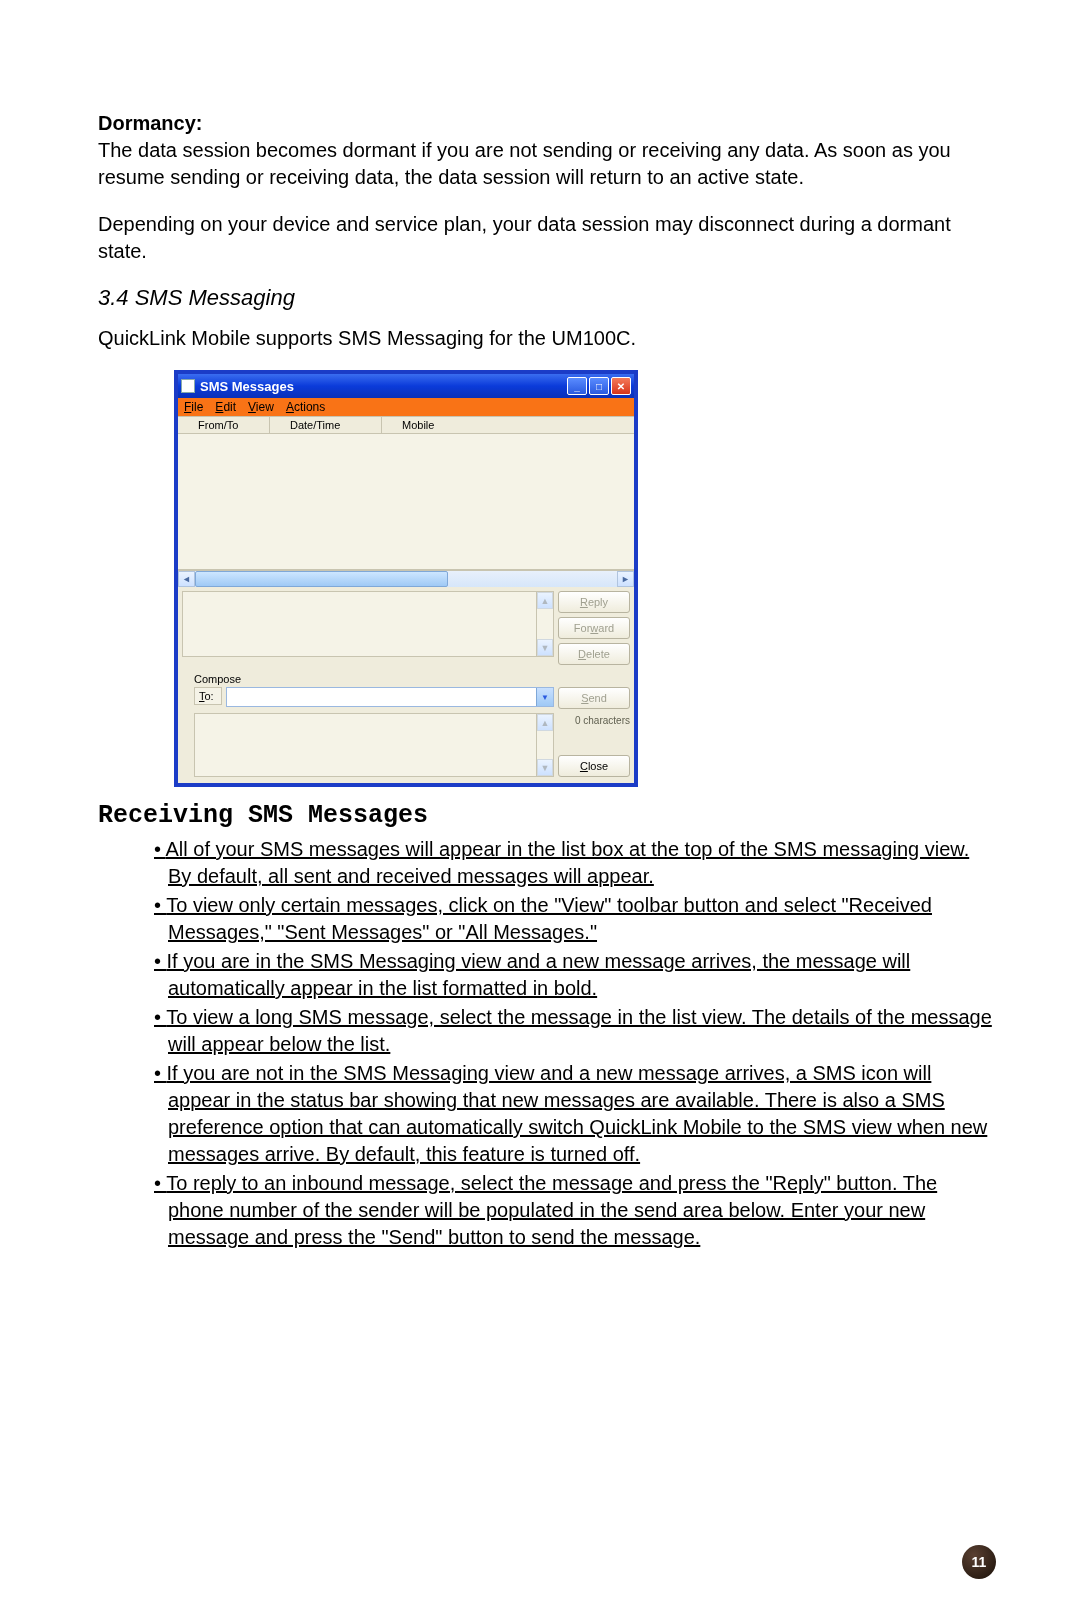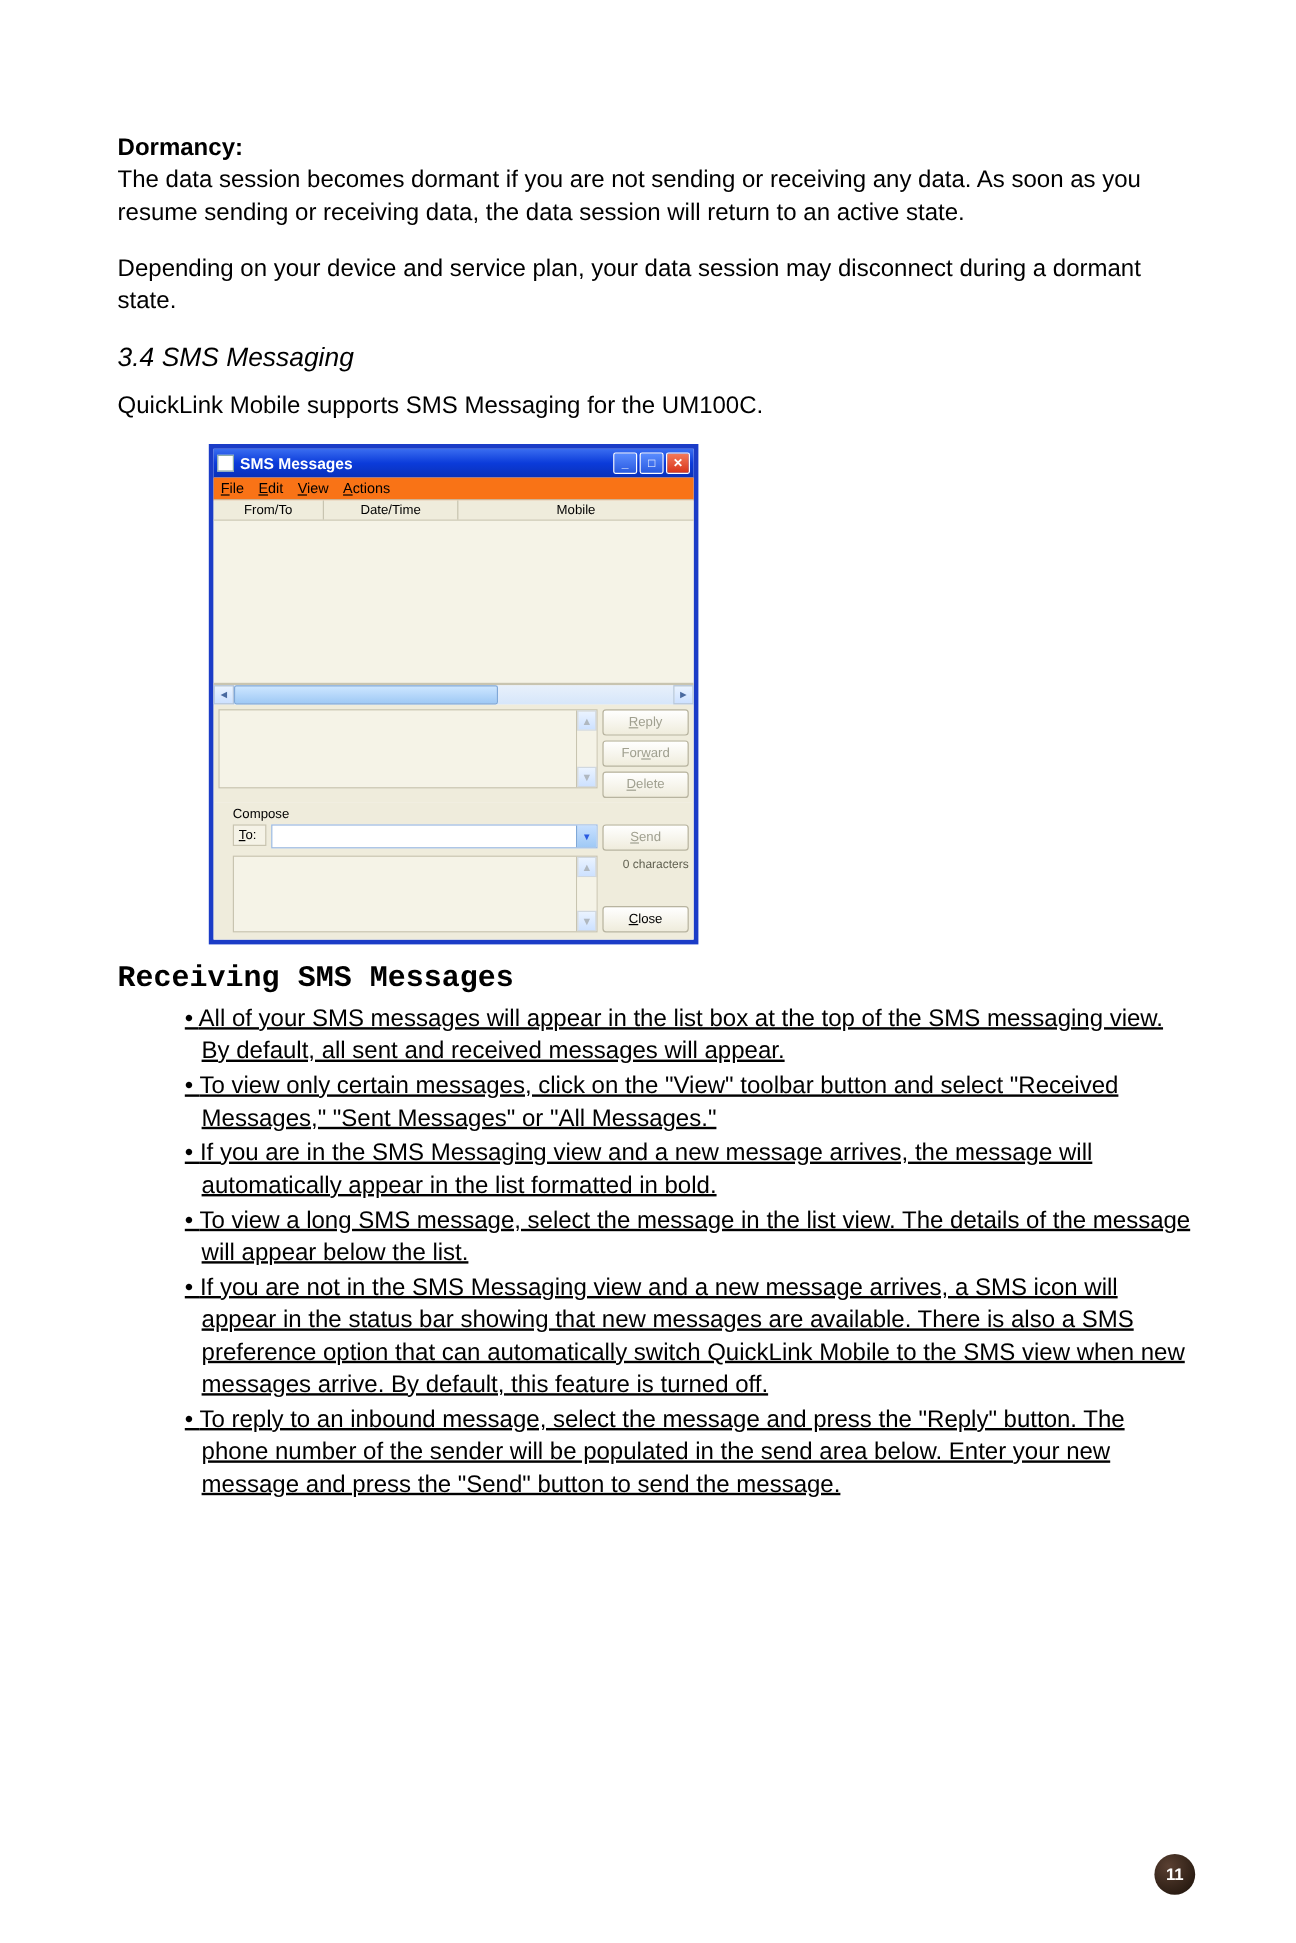--- a/index.html
+++ b/index.html
@@ -16,21 +16,21 @@
   .body-text { font-size: 20px; line-height: 1.35; margin-bottom: 20px; }
   .section-heading { font-style: italic; font-size: 22px; margin: 10px 0 16px 0; }
   .subheading { font-weight: bold; font-size: 25px; margin: 14px 0 6px 0; font-family: Liberation Mono, monospace; }
   .intro-text { font-size: 20px; margin-bottom: 20px; }
   ul.bullets { list-style: none; padding-left: 56px; }
   ul.bullets li { font-size: 20px; line-height: 1.35; margin-bottom: 2px; text-indent: -14px; padding-left: 14px; text-decoration: underline; }
   ul.bullets li::before { content: "• "; }
 
   
   .sms-window {
-    width: 408px;
+    width: 464px;
     margin: 0 0 14px 76px;
     border: 4px solid #1b3cc7;
     background: #fff;
     font-family: Tahoma, Arial, sans-serif;
     font-size: 12px;
   }
   .titlebar {
     background: linear-gradient(to bottom, #3a6df0, #0b3bda 50%, #0a30b8);
     color: #fff;
     display: flex;
@@ -67,21 +67,20 @@
   .menubar span u { text-decoration: underline; }
   .list-header {
     display: flex;
     background: #efecdc;
     border-bottom: 1px solid #c8c4b0;
     font-size: 11px;
   }
   .list-header .col {
     padding: 2px 20px;
     border-right: 1px solid #c8c4b0;
-    text-align: center;
   }
   .col.fromto { width: 92px; }
   .col.datetime { width: 112px; }
   .col.message { flex: 1; border-right: none; }
   .list-body {
     height: 136px;
     background: #f5f3e7;
     border-bottom: 1px solid #c8c4b0;
   }
   .hscroll {

